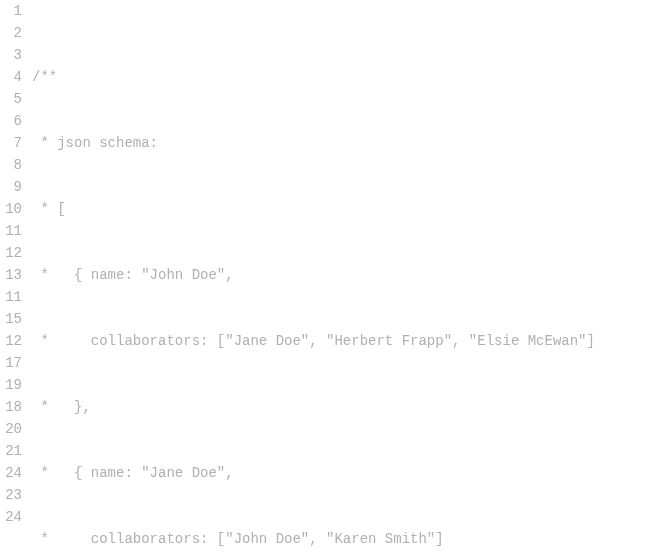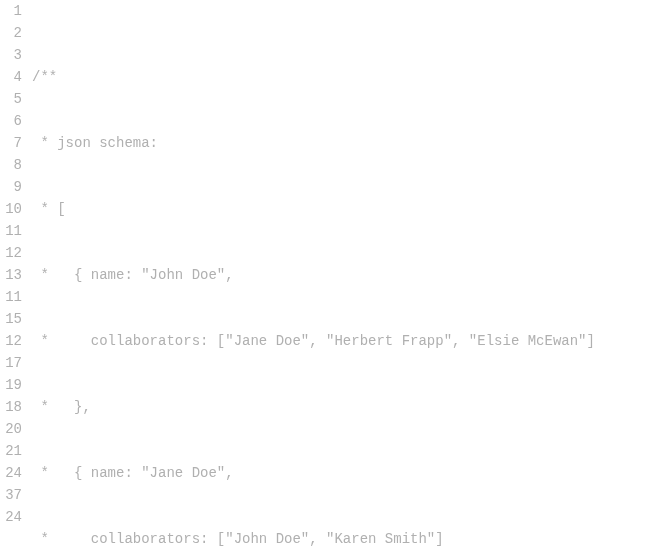--- a/index.html
+++ b/index.html
@@ -57,21 +57,21 @@
     <div class="ln">13</div>
     <div class="ln">11</div>
     <div class="ln">15</div>
     <div class="ln">12</div>
     <div class="ln">17</div>
     <div class="ln">19</div>
     <div class="ln">18</div>
     <div class="ln">20</div>
     <div class="ln">21</div>
     <div class="ln">24</div>
-    <div class="ln">37</div>
+    <div class="ln">23</div>
     <div class="ln">24</div>
   </div>
 
   <div class="code">
 
     <div class="line"><span class="c-comment">/**</span></div>
     <div class="line"><span class="c-comment"> * json schema:</span></div>
     <div class="line"><span class="c-comment"> * [</span></div>
     <div class="line"><span class="c-comment"> *   { name: "John Doe",</span></div>
     <div class="line"><span class="c-comment"> *     collaborators: ["Jane Doe", "Herbert Frapp", "Elsie McEwan"]</span></div>

